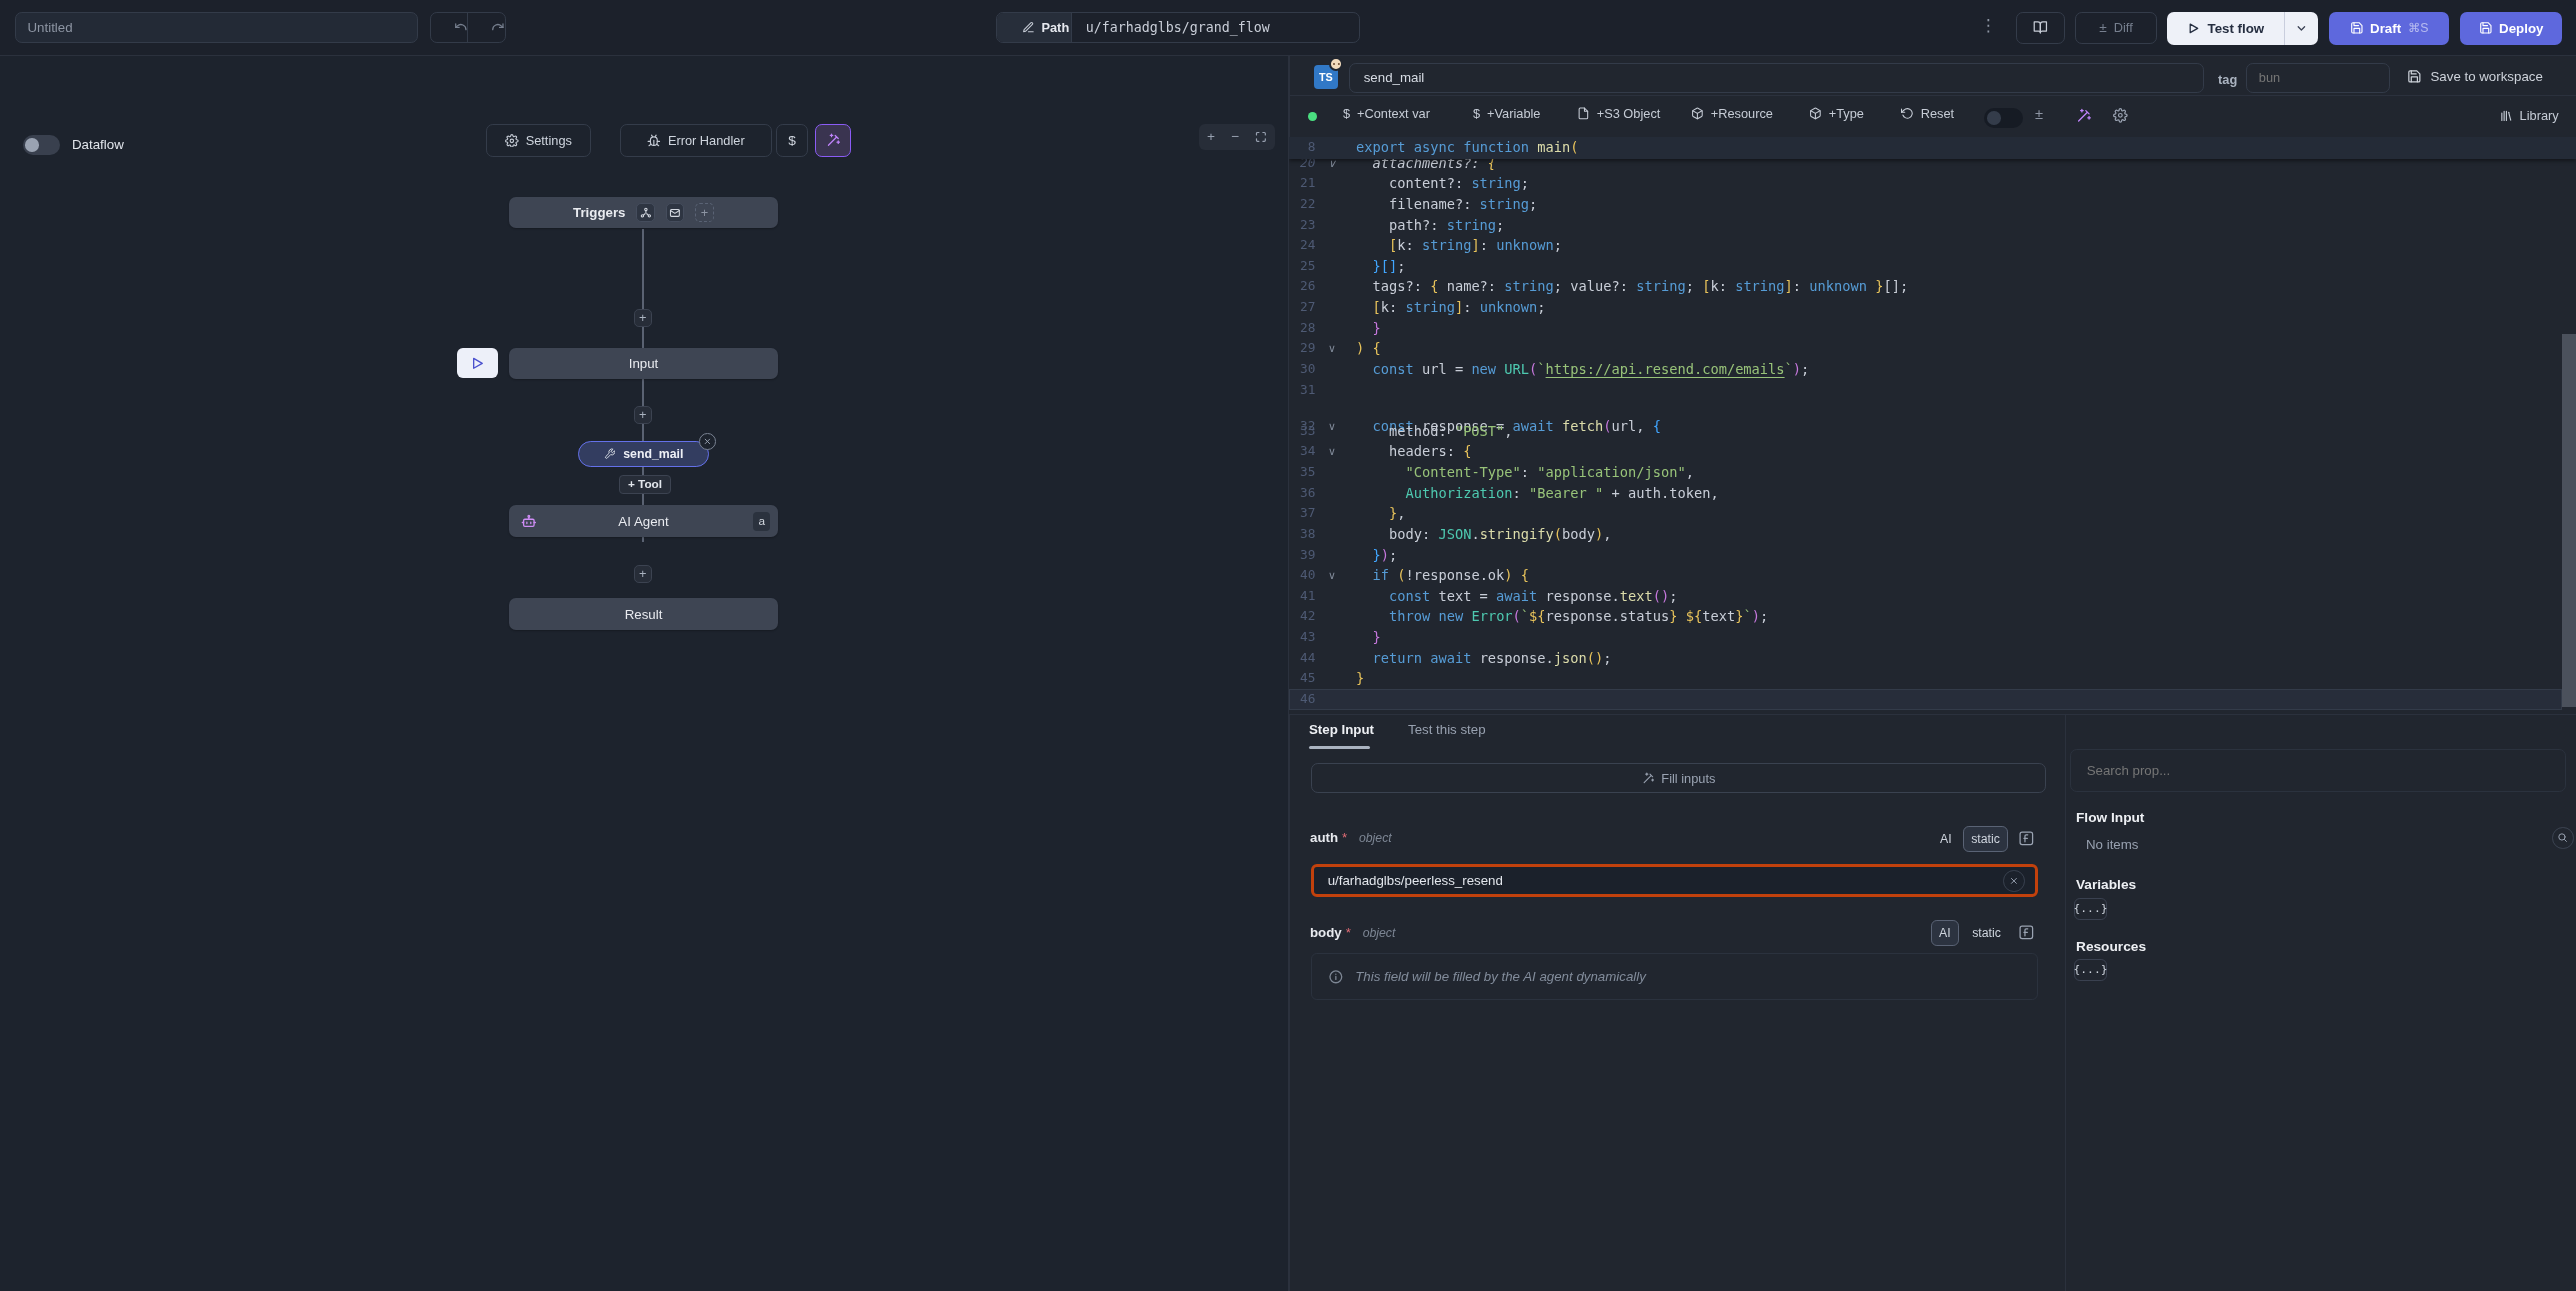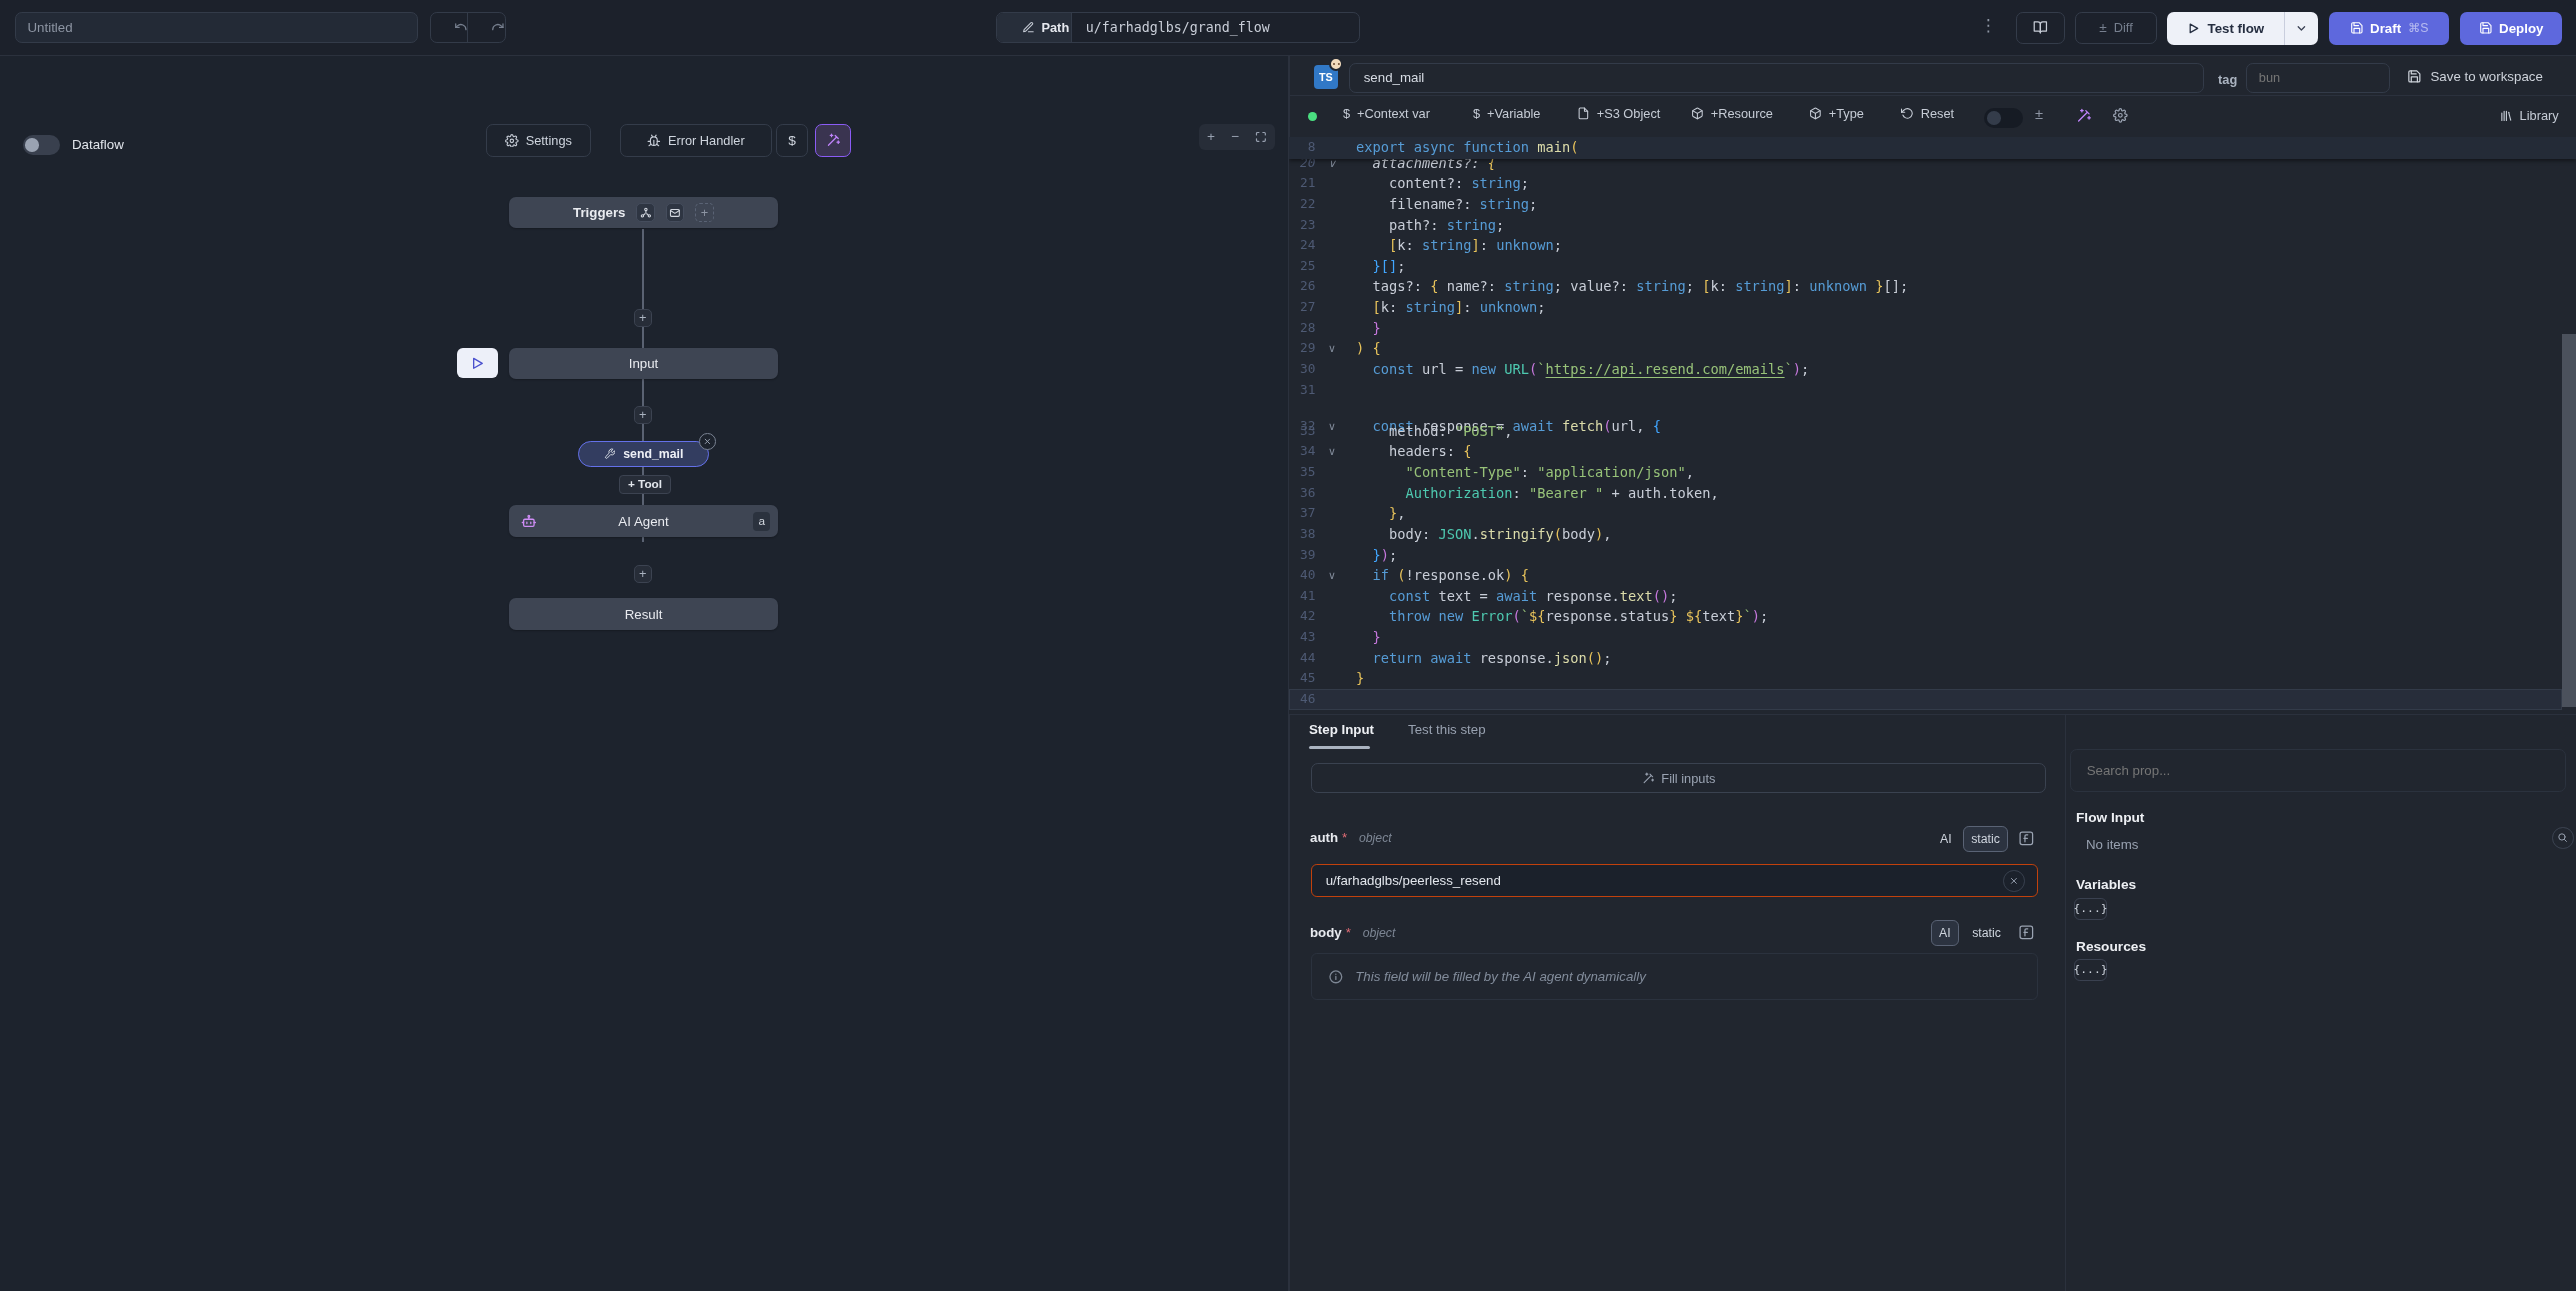--- a/index.html
+++ b/index.html
@@ -48,21 +48,21 @@
             font-size:13.7px; line-height:20.6px; color:#c9ced8; }
   .cl.cur { background:#272d3a; box-shadow:inset 0 0 0 1px #333b49; }
   #sticky-line { position:absolute; left:0; top:0; right:0; height:21.6px; background:#242b37;
                  box-shadow:0 2px 3.9px rgba(0,0,0,.45); z-index:5; }
   .tk-k{color:#569CD6;} .tk-t{color:#4EC9B0;} .tk-s{color:#98C379;} .tk-f{color:#DCDCAA;}
   .tk-p{color:#c9ced8;} .tk-y{color:#E8C35B;} .tk-m{color:#C678DD;} .tk-b{color:#41A6FF;}
   .tk-u{color:#98C379;text-decoration:underline;text-underline-offset:2.9px;}
   
   .chip { display:flex;align-items:center;justify-content:center;font-size:12.3px;color:#cfd5de;border-radius:5.9px; }
   .chip.sel { border:1px solid #5a6375; background:#2c3340; }
-  .field-input { background:#1b212b;border:1px solid #c2410c;border-radius:5.9px;color:#e2e6ec;
+  .field-input { background:#1b212b;border:3px solid #c2410c;border-radius:5.9px;color:#e2e6ec;
                  font-size:13.3px;display:flex;align-items:center;padding:0 13.7px; }
   .h-label { font-weight:bold; font-size:13.3px; color:#e8eaef; }
   .obj { font-style:italic; font-size:12.3px; color:#7d8694; }
   input { font-family:"Liberation Sans",sans-serif; }
   .sb-head { font-weight:bold; font-size:13.7px; color:#eef0f4; }
   .obj-chip { border:1px solid #3a4150;border-radius:5.9px;color:#cfd5de;font-size:11.3px;
               font-family:"DejaVu Sans Mono",monospace;display:flex;align-items:center;justify-content:center; }
 </style>
 </head>
 <body>

